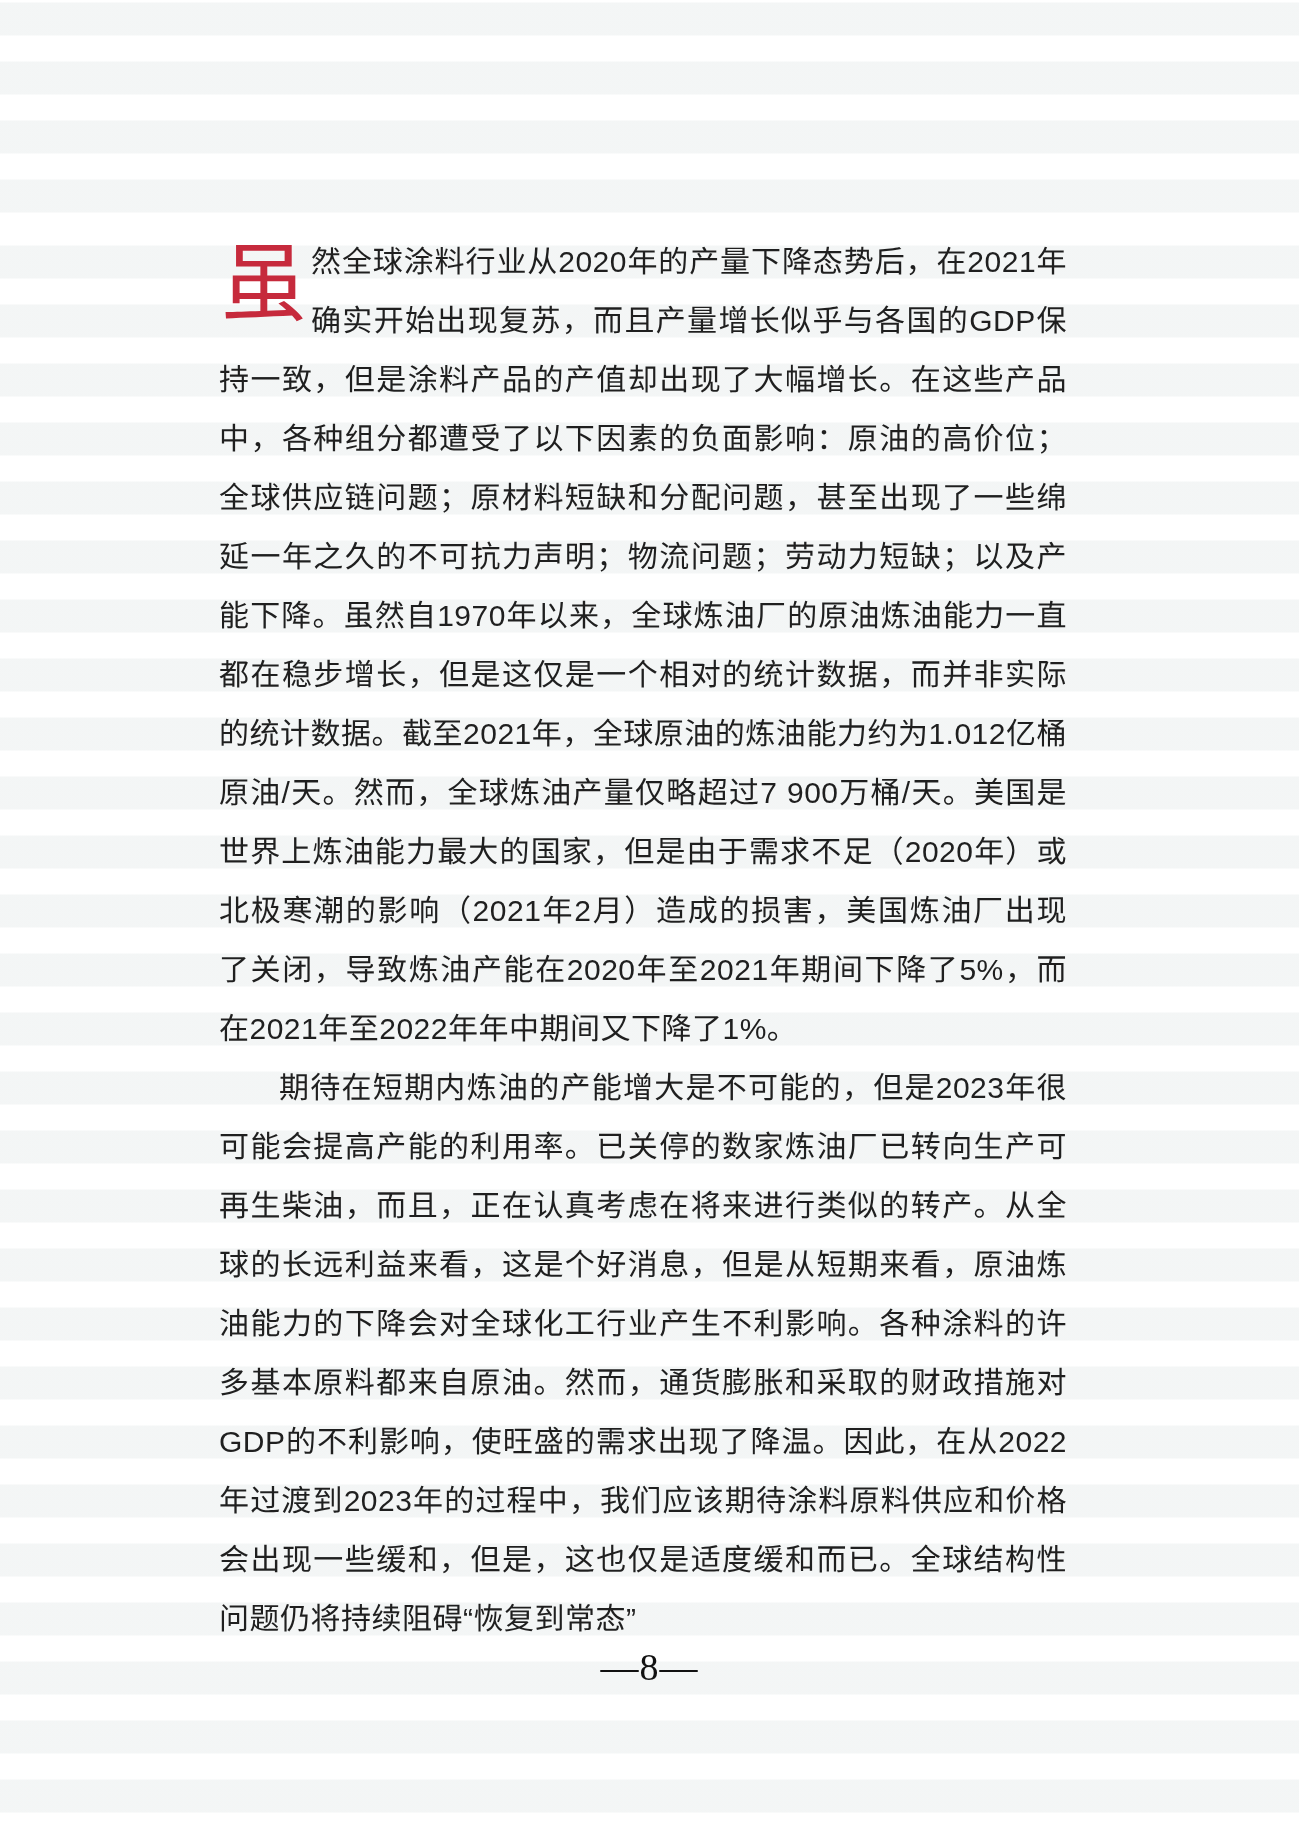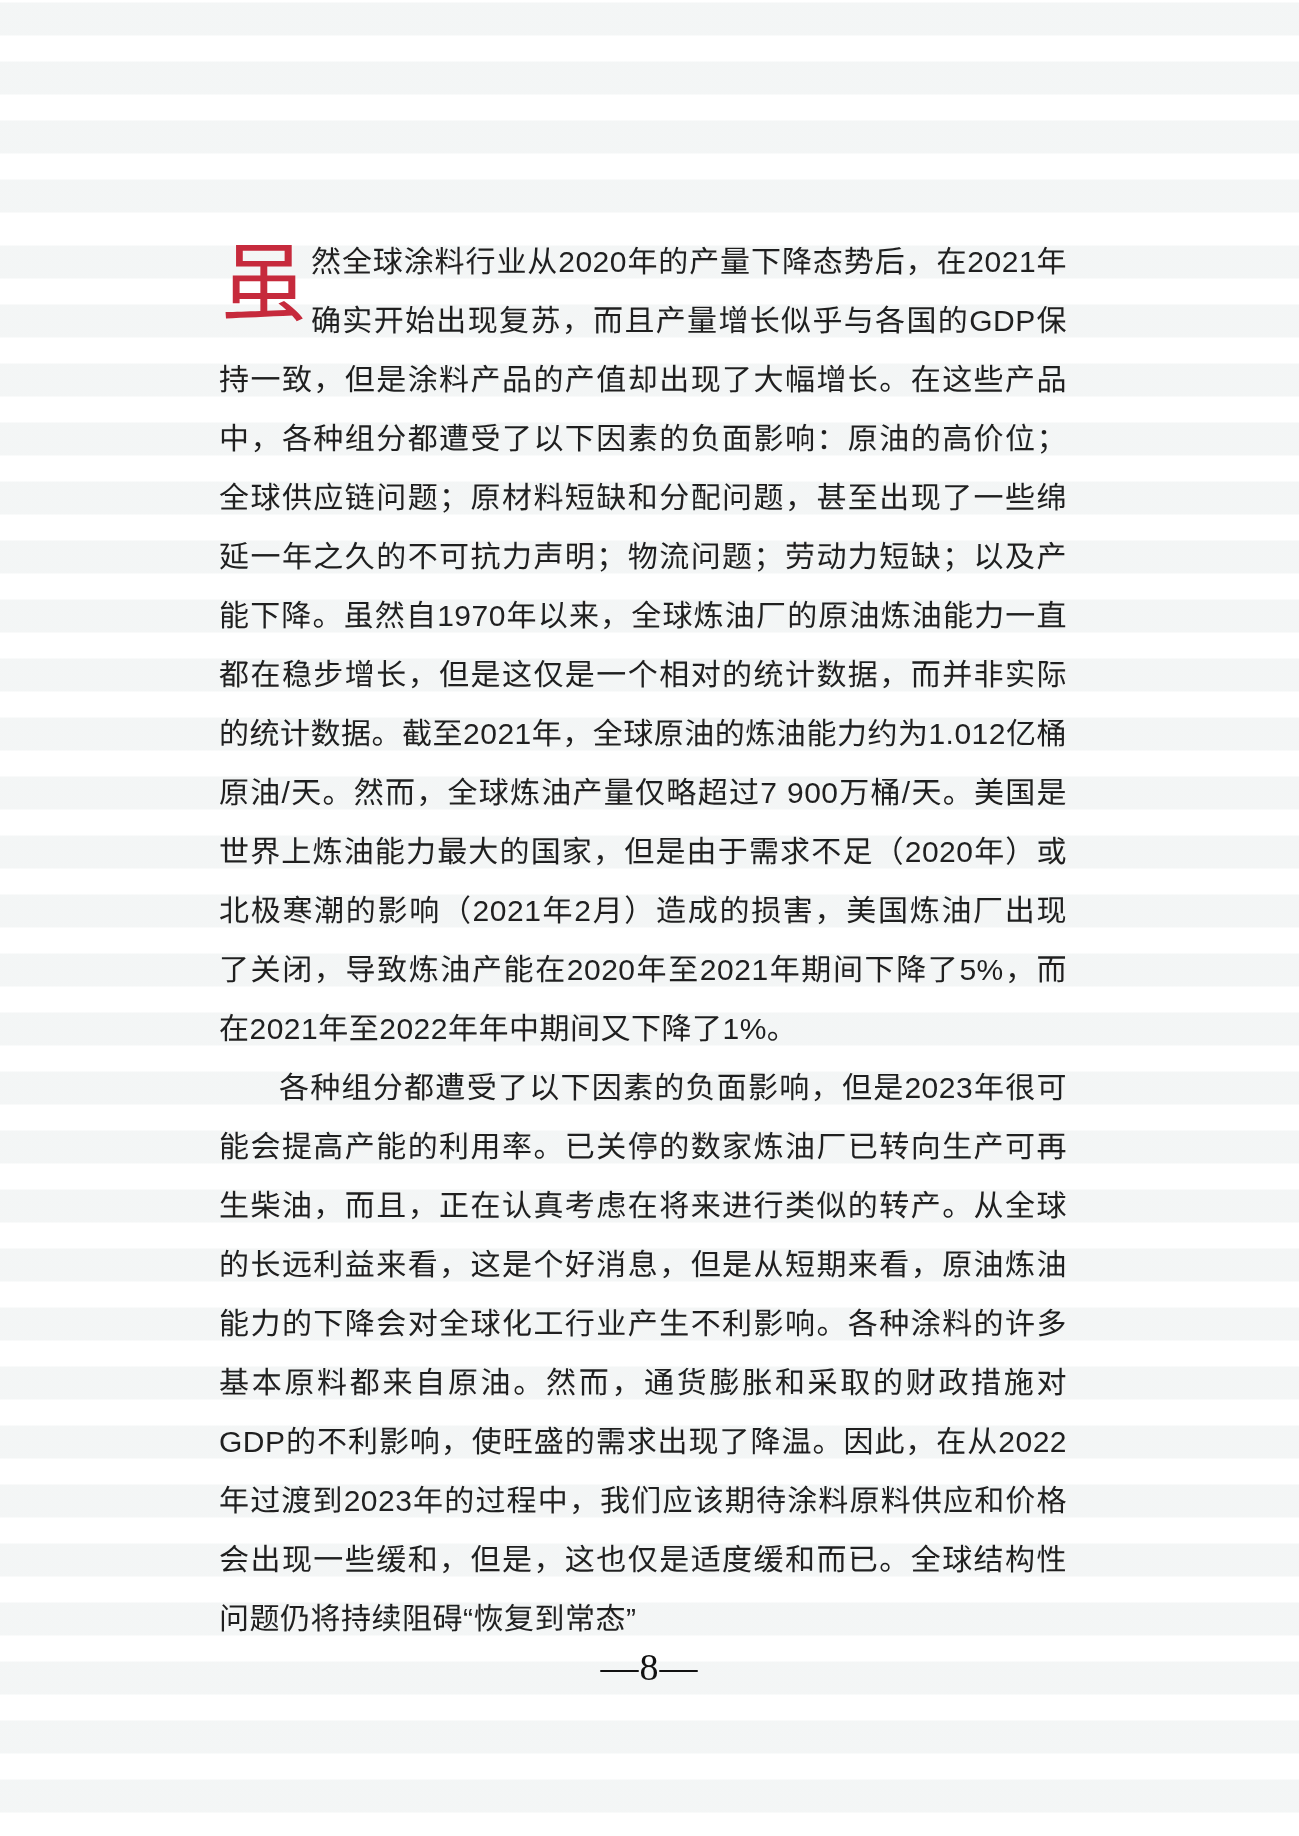--- a/index.html
+++ b/index.html
@@ -78,16 +78,16 @@
   }
 </style>
 </head>
 <body>
 
 <div class="scan-bands"></div>
 
 <div class="page">
   <div class="content">
     <p class="para para-first"><span class="dropcap">虽</span><span>然全球涂料行业从2020年的产量下降态势后，在2021年确实开始出现复苏，而且产量增长似乎与各国的GDP保持一致，但是涂料产品的产值却出现了大幅增长。在这些产品中，各种组分都遭受了以下因素的负面影响：原油的高价位；全球供应链问题；原材料短缺和分配问题，甚至出现了一些绵延一年之久的不可抗力声明；物流问题；劳动力短缺；以及产能下降。虽然自1970年以来，全球炼油厂的原油炼油能力一直都在稳步增长，但是这仅是一个相对的统计数据，而并非实际的统计数据。截至2021年，全球原油的炼油能力约为1.012亿桶原油/天。然而，全球炼油产量仅略超过7 900万桶/天。美国是世界上炼油能力最大的国家，但是由于需求不足（2020年）或北极寒潮的影响（2021年2月）造成的损害，美国炼油厂出现了关闭，导致炼油产能在2020年至2021年期间下降了5%，而在2021年至2022年年中期间又下降了1%。</span></p>
-    <p class="para para-indent">各种组分都遭受了以下因素的负面影响，但是2023年很可能会提高产能的利用率。已关停的数家炼油厂已转向生产可再生柴油，而且，正在认真考虑在将来进行类似的转产。从全球的长远利益来看，这是个好消息，但是从短期来看，原油炼油能力的下降会对全球化工行业产生不利影响。各种涂料的许多基本原料都来自原油。然而，通货膨胀和采取的财政措施对GDP的不利影响，使旺盛的需求出现了降温。因此，在从2022年过渡到2023年的过程中，我们应该期待涂料原料供应和价格会出现一些缓和，但是，这也仅是适度缓和而已。全球结构性问题仍将持续阻碍“恢复到常态”</p>
+    <p class="para para-indent">期待在短期内炼油的产能增大是不可能的，但是2023年很可能会提高产能的利用率。已关停的数家炼油厂已转向生产可再生柴油，而且，正在认真考虑在将来进行类似的转产。从全球的长远利益来看，这是个好消息，但是从短期来看，原油炼油能力的下降会对全球化工行业产生不利影响。各种涂料的许多基本原料都来自原油。然而，通货膨胀和采取的财政措施对GDP的不利影响，使旺盛的需求出现了降温。因此，在从2022年过渡到2023年的过程中，我们应该期待涂料原料供应和价格会出现一些缓和，但是，这也仅是适度缓和而已。全球结构性问题仍将持续阻碍“恢复到常态”</p>
   </div>
   <div class="footer">—8—</div>
 </div>
 
 </body></html>

